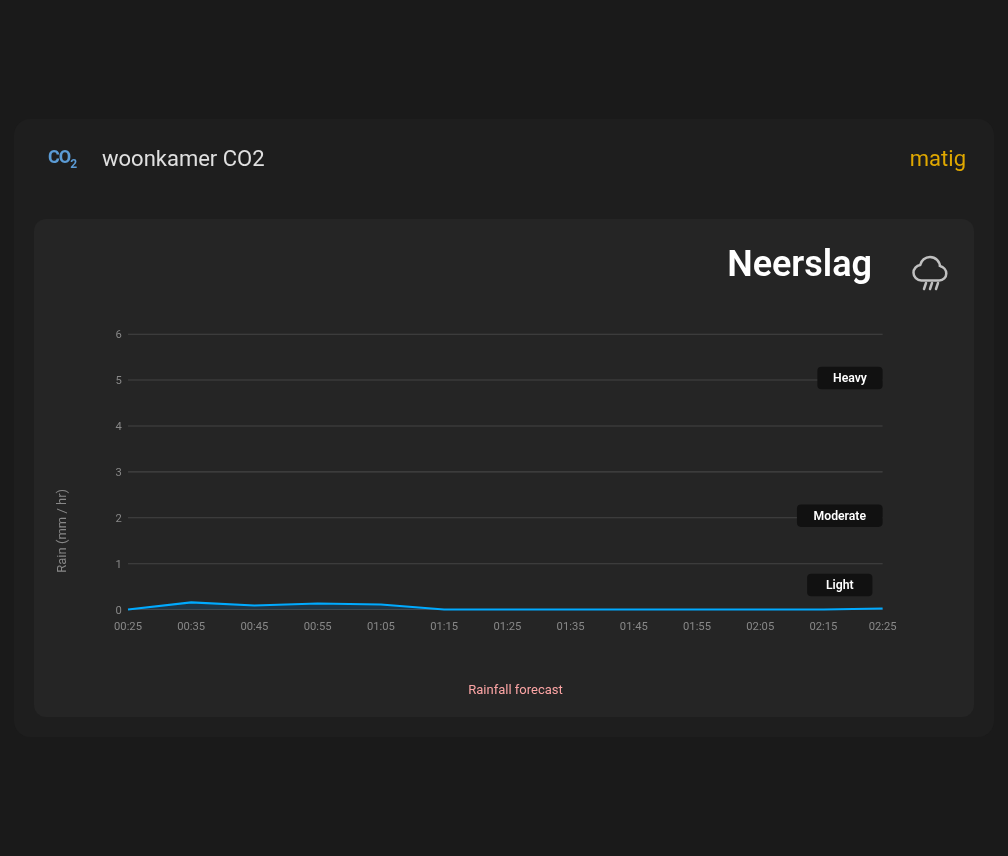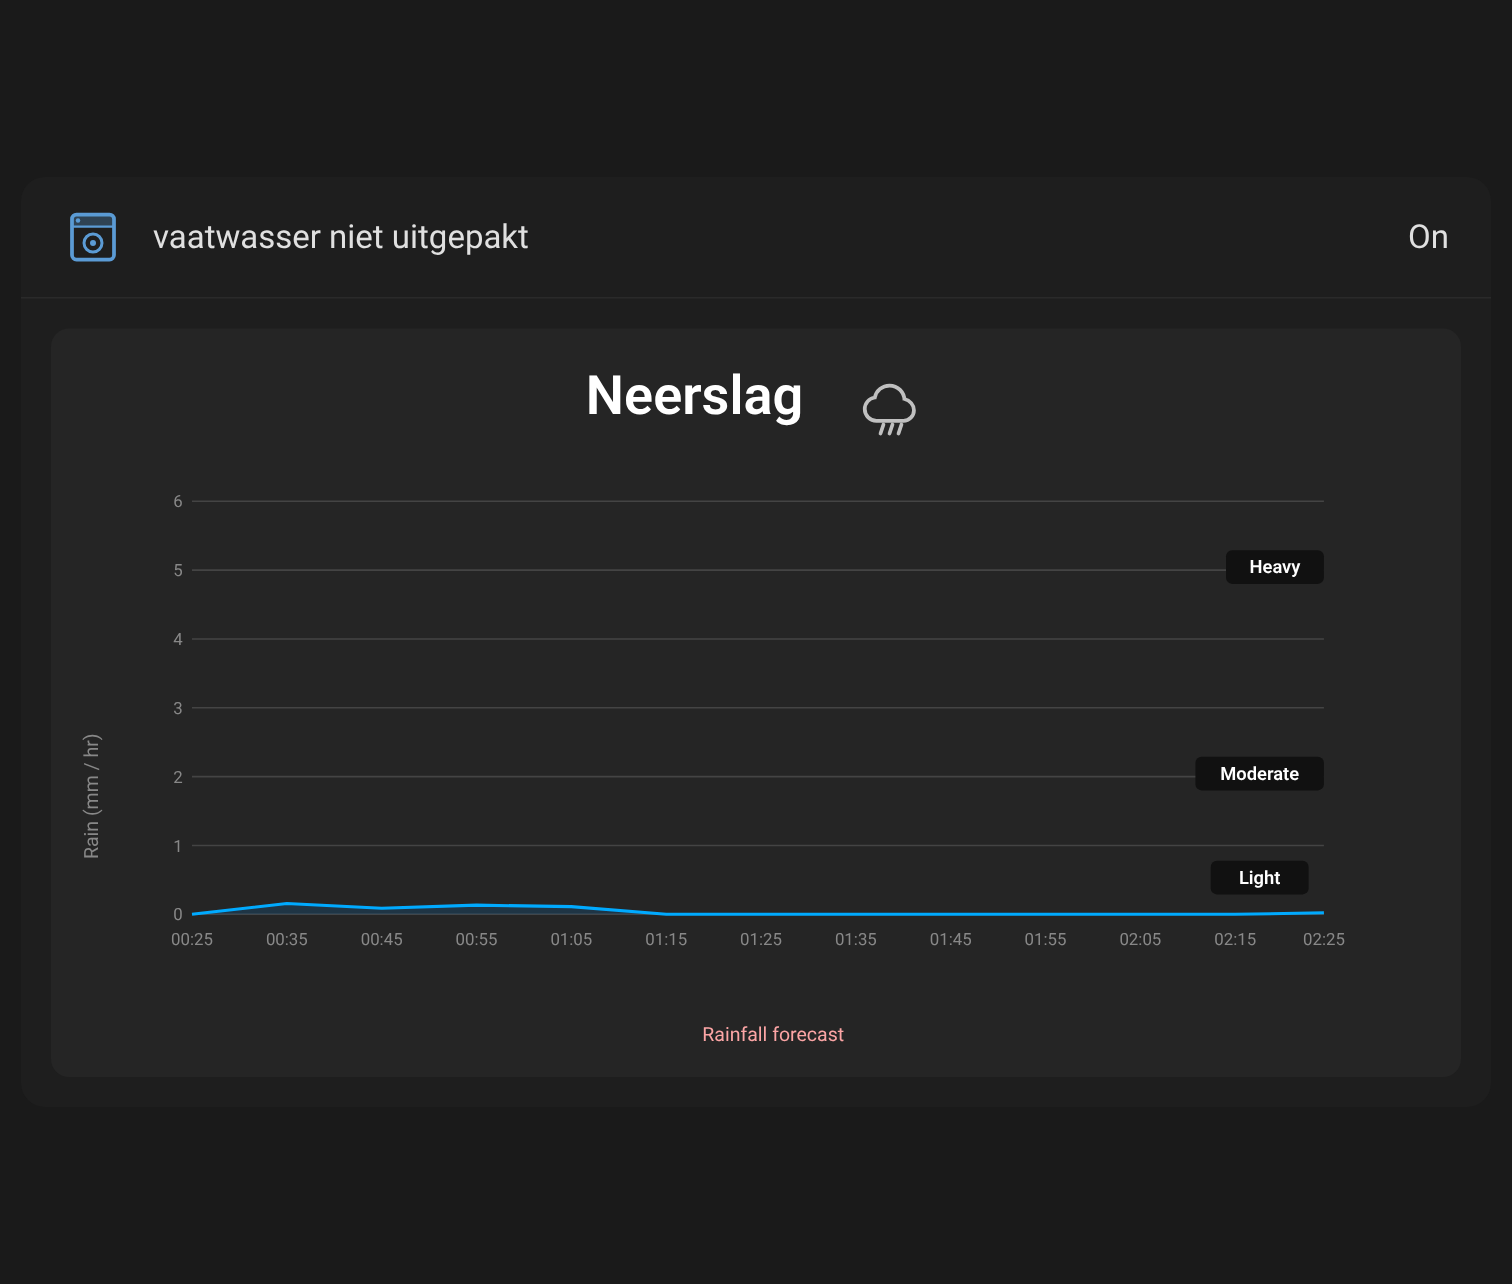--- a/index.html
+++ b/index.html
@@ -62,21 +62,21 @@
     .chart-section {
       background: #252525;
       margin: 20px;
       border-radius: 12px;
       padding: 24px 20px 20px 20px;
       position: relative;
     }
 
     .chart-header {
       display: flex;
-      justify-content: center;
+      justify-content: flex-end;
       align-items: flex-start;
       margin-bottom: 20px;
       gap: 34px;
     }
 
     .chart-title {
       color: #ffffff;
       font-size: 36px;
       font-weight: 600;
     }
@@ -144,36 +144,28 @@
       font-size: 18px;
       font-weight: bold;
       letter-spacing: -1px;
     }
   </style>
 </head>
 <body>
 
 <div class="card">
 
-  <div class="list-item">
+
+  <div class="list-item" style="border-bottom: none;">
     <div class="item-icon">
-
-      <svg width="36" height="36" viewBox="0 0 36 36" fill="none" xmlns="http://www.w3.org/2000/svg">
-        <rect x="4" y="3" width="28" height="30" rx="3" stroke="#5b9bd5" stroke-width="2.5" fill="none"></rect>
-        <rect x="4" y="3" width="28" height="8" rx="1" fill="#5b9bd5" opacity="0.3"></rect>
-        <line x1="4" y1="11" x2="32" y2="11" stroke="#5b9bd5" stroke-width="1.5"></line>
-        <circle cx="18" cy="22" r="6" stroke="#5b9bd5" stroke-width="2" fill="none"></circle>
-        <circle cx="18" cy="22" r="2" fill="#5b9bd5"></circle>
-        <circle cx="8" cy="7" r="1.5" fill="#5b9bd5"></circle>
-      </svg>
+      <span class="co2-icon">CO<sub style="font-size:12px">2</sub></span>
     </div>
-    <span class="item-label">vaatwasser niet uitgepakt</span>
-    <span class="item-value on-value">On</span>
+    <span class="item-label">woonkamer CO2</span>
+    <span class="item-value matig-value">matig</span>
   </div>
-
 
   <div class="chart-section">
     <div class="chart-header">
       <h2 class="chart-title">Neerslag</h2>
       <div class="chart-icon">
         
         <svg width="48" height="48" viewBox="0 0 48 48" fill="none" xmlns="http://www.w3.org/2000/svg">
           <path d="M34 20c0-5.5-4.5-10-10-10-4.8 0-8.8 3.4-9.8 8-3.8 0.5-6.7 3.8-6.7 7.7 0 4.3 3.5 7.8 7.8 7.8h18c3.9 0 7-3.1 7-7 0-3.6-2.7-6.6-6.3-7.5z" stroke="#c0c0c0" stroke-width="2.5" fill="none"></path>
           <line x1="20" y1="36" x2="18" y2="42" stroke="#c0c0c0" stroke-width="2.5" stroke-linecap="round"></line>
           <line x1="26" y1="36" x2="24" y2="42" stroke="#c0c0c0" stroke-width="2.5" stroke-linecap="round"></line>

